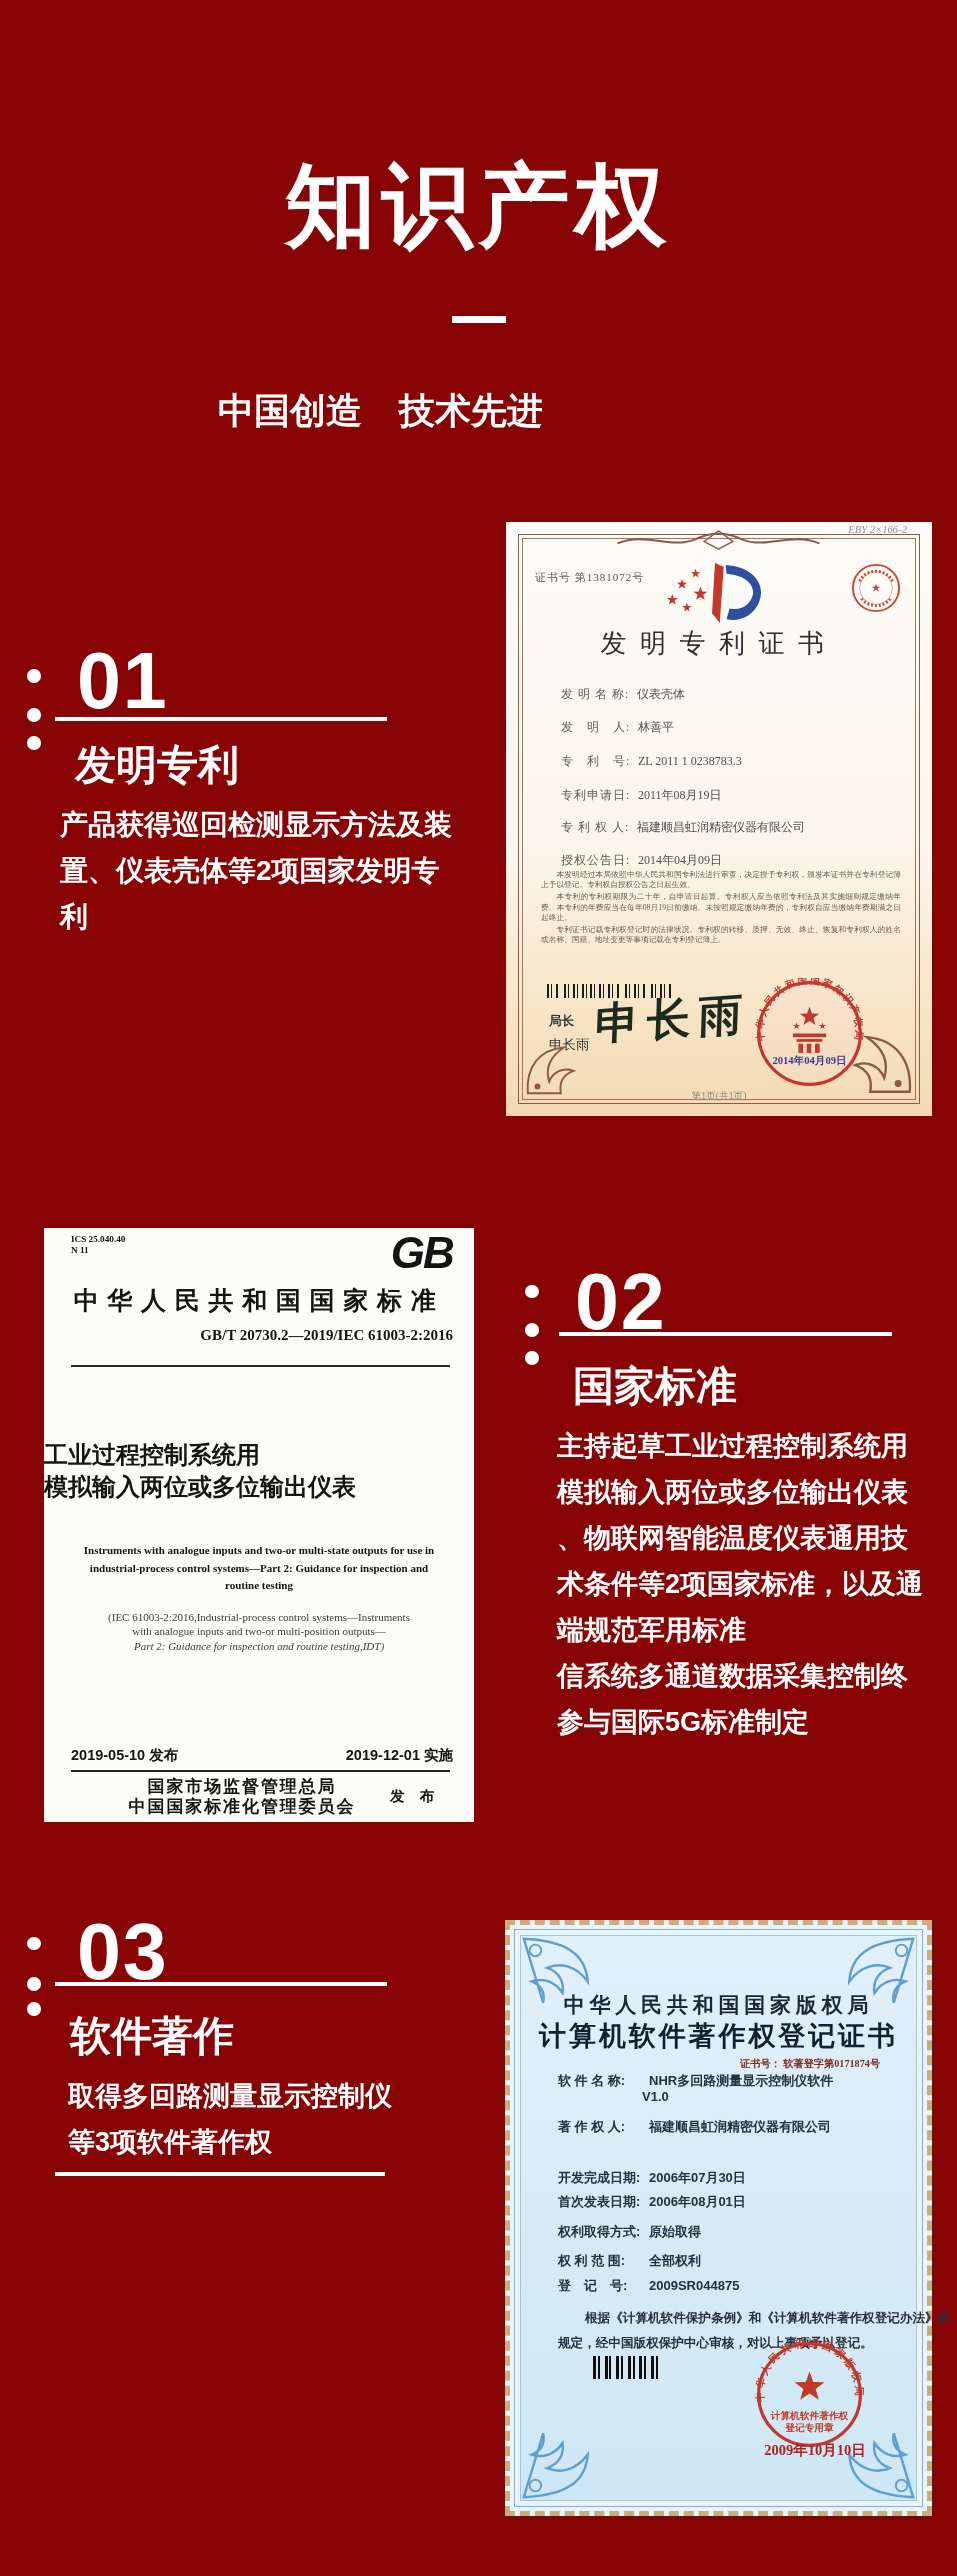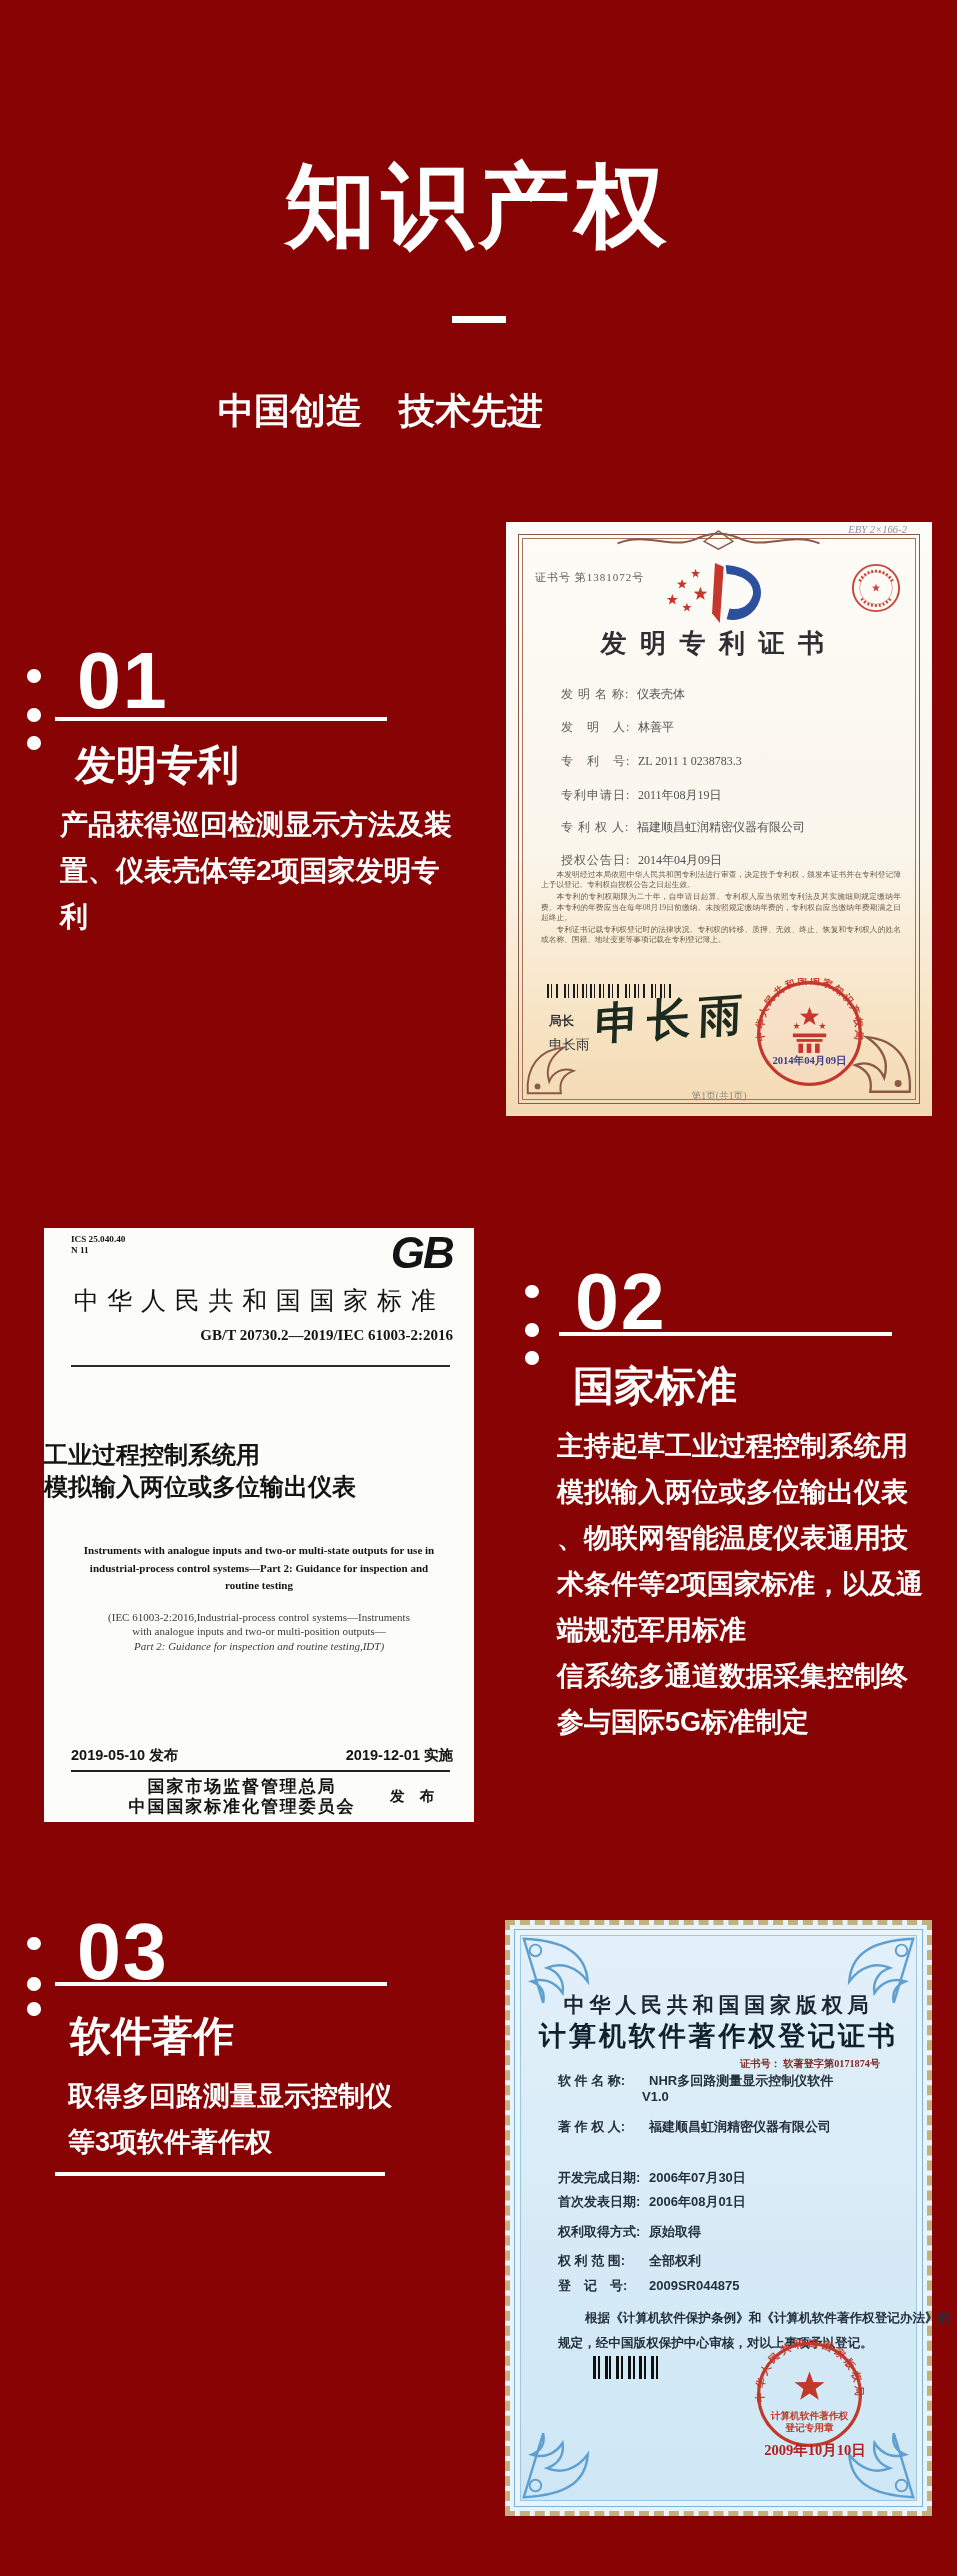--- a/index.html
+++ b/index.html
@@ -27,21 +27,21 @@
 
   
   .cert1{left:506px;top:522px;width:426px;height:594px;
          background:linear-gradient(180deg,#fdfcf8 0%,#fbf6ec 55%,#f7e3c2 85%,#f3d9b2 100%);
          font-family:"Liberation Serif","DejaVu Serif",serif;}
   .c1frame{position:absolute;left:11.6px;top:11.6px;right:11.6px;bottom:11.6px;border:1.9px solid #8a5948;}
   .c1frame2{position:absolute;left:16.4px;top:16.4px;right:16.4px;bottom:16.4px;border:1px solid #a5735c;}
   .c1corner{position:absolute;top:1.9px;right:25px;font-size:10.6px;font-style:italic;color:#8d8da6;}
   .c1no{position:absolute;left:29px;top:48px;font-size:11px;color:#5a5a55;letter-spacing:1px;}
   .c1title{position:absolute;left:0;top:104px;width:100%;text-align:center;font-size:26px;
-           font-weight:700;letter-spacing:13.5px;color:#2f2f33;}
+           font-weight:400;letter-spacing:13.5px;color:#2f2f33;}
   .c1row{position:absolute;left:31px;font-size:12px;color:#5d6055;white-space:nowrap;margin-left:24px;}
   .c1lab{letter-spacing:1px;}
   .c1val{margin-left:7.7px;color:#4c5150;}
   .c1paras{position:absolute;left:35px;top:348px;width:360px;font-size:7.7px;line-height:10.2px;
            color:#6d5c49;text-align:justify;filter:blur(0.3px);}
   .c1paras p{margin:0 0 1.9px 0;text-indent:2em;}
   .c1bar{position:absolute;left:41px;top:462px;width:124px;height:13.5px;
          background:repeating-linear-gradient(90deg,#1c1c1c 0 1.9px,transparent 1.9px 3.9px,#1c1c1c 3.9px 4.8px,transparent 4.8px 8.7px);}
   .c1dir{position:absolute;left:43px;top:491px;font-size:12.6px;font-weight:700;color:#333;}
   .c1dirname{position:absolute;left:43px;top:514px;font-size:13.5px;color:#333;}
@@ -51,21 +51,21 @@
               font-size:10.6px;font-weight:700;color:#3c3c8c;}
   .c1page{position:absolute;left:0;bottom:13.5px;width:100%;text-align:center;font-size:9.7px;color:#8a8a80;}
 
   
   .gbdoc{left:44px;top:1228px;width:430px;height:594px;background:#fcfcf8;color:#141414;
          font-family:"Liberation Serif","DejaVu Serif",serif;}
   .gbics{position:absolute;left:27px;top:5.8px;font-size:9.2px;font-weight:700;line-height:11.6px;}
   .gblogo{position:absolute;right:21px;top:0px;font-size:44px;font-weight:900;font-style:italic;
           letter-spacing:-1.9px;font-family:"Liberation Sans","DejaVu Sans",sans-serif;}
   .gbhead{position:absolute;left:0;top:56px;width:100%;text-align:center;font-size:25px;
-          font-weight:400;letter-spacing:8.7px;white-space:nowrap;}
+          font-weight:700;letter-spacing:8.7px;white-space:nowrap;}
   .gbcode{position:absolute;right:21px;top:99px;font-size:15px;font-weight:700;}
   .gbrule{position:absolute;left:27px;top:137px;width:379px;height:1.9px;background:#2a2a2a;}
   .gbtl{position:absolute;left:0;width:100%;text-align:left;font-size:24px;font-weight:800;
         font-family:"Liberation Sans","DejaVu Sans",sans-serif;white-space:nowrap;}
   .gben{position:absolute;left:0;width:100%;text-align:center;font-size:11px;font-weight:700;white-space:nowrap;}
   .gbiec{position:absolute;left:0;width:100%;text-align:center;font-size:11px;color:#3c3c3c;white-space:nowrap;}
   .gbdatel{position:absolute;left:27px;top:518px;font-size:14.5px;font-weight:700;
            font-family:"Liberation Sans","DejaVu Sans",sans-serif;}
   .gbdater{position:absolute;right:21px;top:518px;font-size:14.5px;font-weight:700;
            font-family:"Liberation Sans","DejaVu Sans",sans-serif;}

